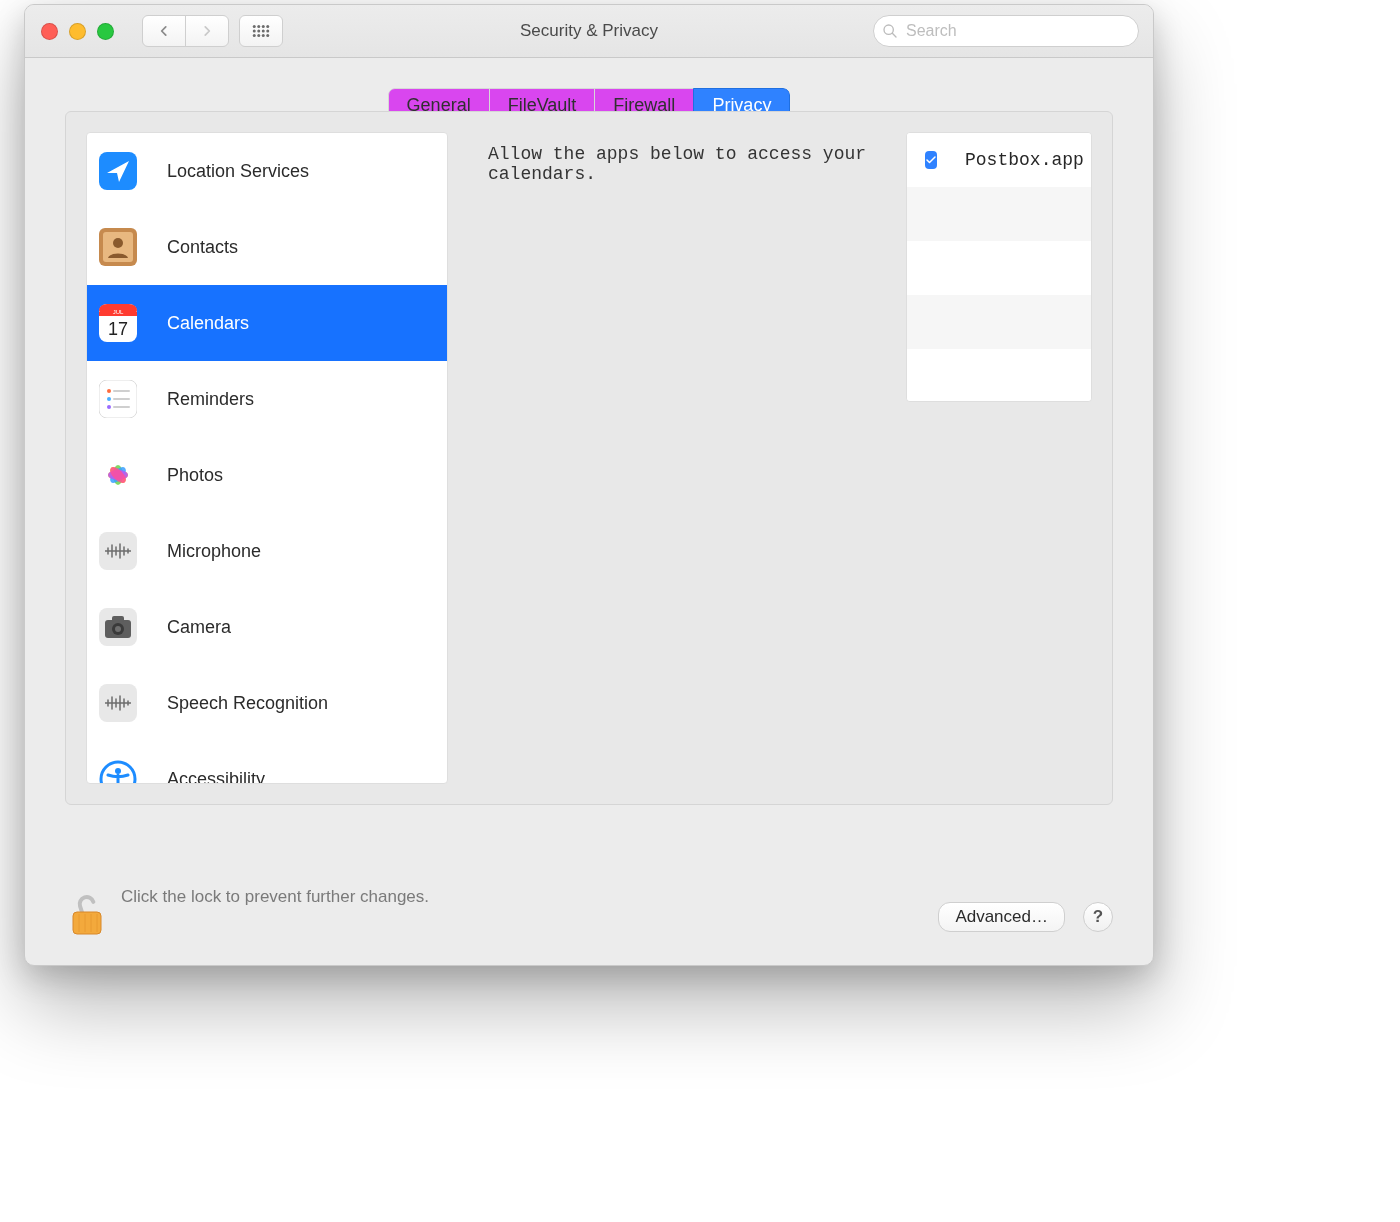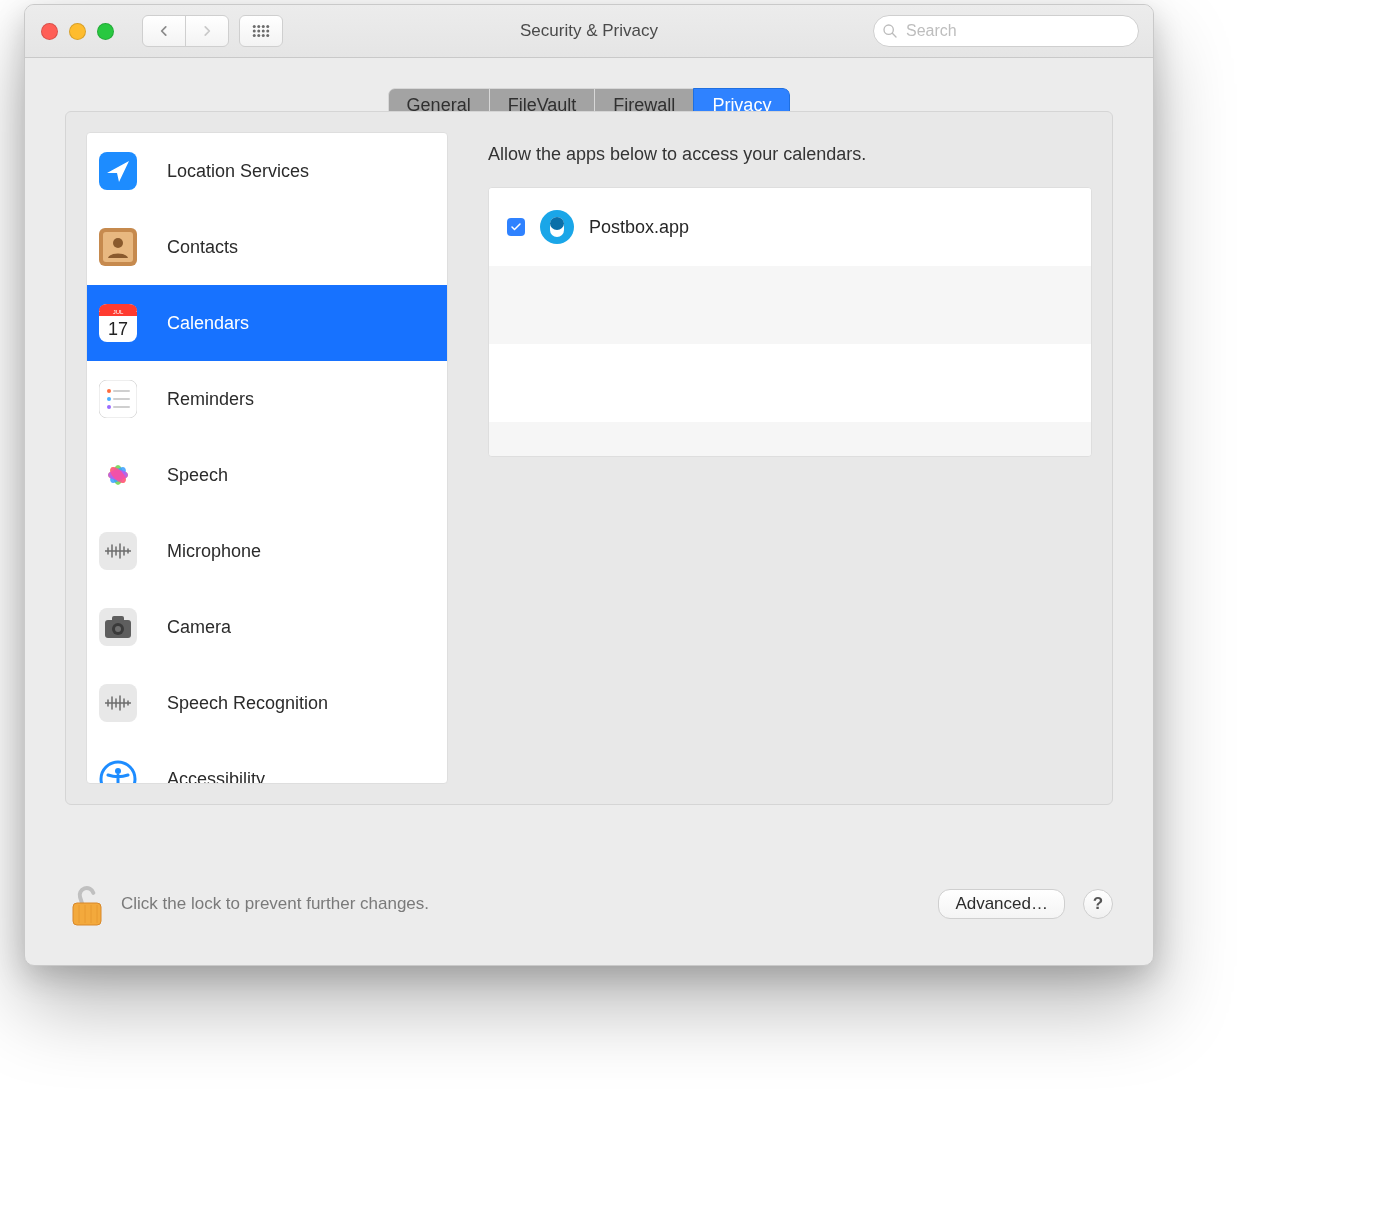--- a/index.html
+++ b/index.html
@@ -56,21 +56,21 @@
   .searchbox svg{flex:0 0 auto;}
   .searchbox input{border:none;outline:none;font-size:16px;width:100%;background:transparent;color:#333;}
   .searchbox input::placeholder{color:#bdbdbd;}
 
   
   .tabs{
     display:flex;justify-content:center;margin-top:30px;
   }
   .tabstrip{display:flex;border-radius:7px;overflow:hidden;box-shadow:0 1px 0 rgba(0,0,0,.05);}
   .tab{
-    padding:6px 18px;font-size:18px;background:#a3a3a3;border:1px solid #d7d7d7;
+    padding:6px 18px;font-size:18px;background:#d946ef;border:1px solid #d7d7d7;
     margin-left:-1px;color:#303030;cursor:default;white-space:nowrap;
   }
   .tabstrip .tab:first-child{margin-left:0;border-top-left-radius:7px;border-bottom-left-radius:7px;}
   .tabstrip .tab:last-child{border-top-right-radius:7px;border-bottom-right-radius:7px;}
   .tab.active{background:var(--tab-blue);color:#fff;border-color:#1f6fe0;}
 
   
   .panel{
     position:absolute;left:40px;right:40px;top:106px;bottom:160px;
     border:1px solid var(--inner-border);border-radius:6px;background:#e8e8e8;
@@ -82,39 +82,39 @@
   }
   .sbitem{
     display:flex;align-items:center;gap:30px;padding:12px 12px;font-size:18px;
     color:#2b2b2b;cursor:default;
   }
   .sbitem.selected{background:#1772ff;color:#fff;}
   .sbicon{width:38px;height:52px;flex:0 0 38px;border-radius:8px;display:flex;align-items:center;justify-content:flex-start;}
   .sbicon svg{width:38px;height:38px;}
 
   .content{
-    flex:1;display:flex;flex-direction:column;
+    flex:1;display:flex;flex-direction:row;font-family:Liberation Mono, monospace;
   }
   .content-label{font-size:18px;color:#343434;margin:12px 8px 22px 24px;}
   .applist{
     margin-left:24px;margin-right:0;height:268px;background:#f6f6f6;border:1px solid #dedede;
     border-radius:4px;overflow:hidden;
   }
-  .approw{height:54px;display:flex;align-items:center;gap:14px;padding:12px 18px;font-size:18px;}
+  .approw{height:54px;display:flex;align-items:center;gap:14px;padding:0 18px;font-size:18px;}
   .approw:nth-child(odd){background:#fff;}
   .approw:nth-child(even){background:#f6f6f6;}
   .chk{
     width:18px;height:18px;border-radius:4px;background:#2f82ff;display:flex;align-items:center;justify-content:center;
   }
   .appicon{width:36px;height:36px;display:flex;align-items:center;justify-content:center;}
 
   
   .footer{
-    position:absolute;left:40px;right:40px;bottom:31px;height:60px;
-    display:flex;align-items:center;
+    position:absolute;left:40px;right:40px;bottom:18px;height:60px;
+    display:flex;
   }
   .lock{width:44px;height:52px;display:flex;align-items:flex-end;justify-content:center;}
   .lock-text{margin-left:12px;font-size:17px;color:#7a7a7a;}
   .footer-right{margin-left:auto;display:flex;align-items:center;gap:18px;}
   .btn{
     padding:4px 16px;font-size:17px;background:linear-gradient(#ffffff,#f4f4f4);
     border:1px solid #cfcfcf;border-radius:12px;color:#2c2c2c;
   }
   .helpbtn{
     width:28px;height:28px;border-radius:50%;background:linear-gradient(#ffffff,#f0f0f0);
@@ -243,21 +243,21 @@
                 <g transform="translate(19 19)">
                   <ellipse rx="10" ry="5" fill="#ff7a00" opacity=".85"></ellipse>
                   <ellipse rx="10" ry="5" fill="#ffce00" opacity=".85" transform="rotate(45)"></ellipse>
                   <ellipse rx="10" ry="5" fill="#6bd24b" opacity=".85" transform="rotate(90)"></ellipse>
                   <ellipse rx="10" ry="5" fill="#3aa0ff" opacity=".85" transform="rotate(135)"></ellipse>
                   <ellipse rx="10" ry="5" fill="#b55cff" opacity=".85" transform="rotate(180)"></ellipse>
                   <ellipse rx="10" ry="5" fill="#ff4d9a" opacity=".85" transform="rotate(225)"></ellipse>
                 </g>
               </svg>
           </span>
-          <span>Speech</span>
+          <span>Photos</span>
         </div>
         <div class="sbitem">
           <span class="sbicon">
             <svg viewBox="0 0 38 38">
                 <rect width="38" height="38" rx="8" fill="#e8e8e8"></rect>
                 <line x1="6" y1="19" x2="32" y2="19" stroke="#6c6c6c" stroke-width="1.5"></line>
                 <g stroke="#6c6c6c" stroke-width="1.5" stroke-linecap="round">
                   <line x1="9" y1="16" x2="9" y2="22"></line>
                   <line x1="13" y1="13" x2="13" y2="25"></line>
                   <line x1="17" y1="15" x2="17" y2="23"></line>

